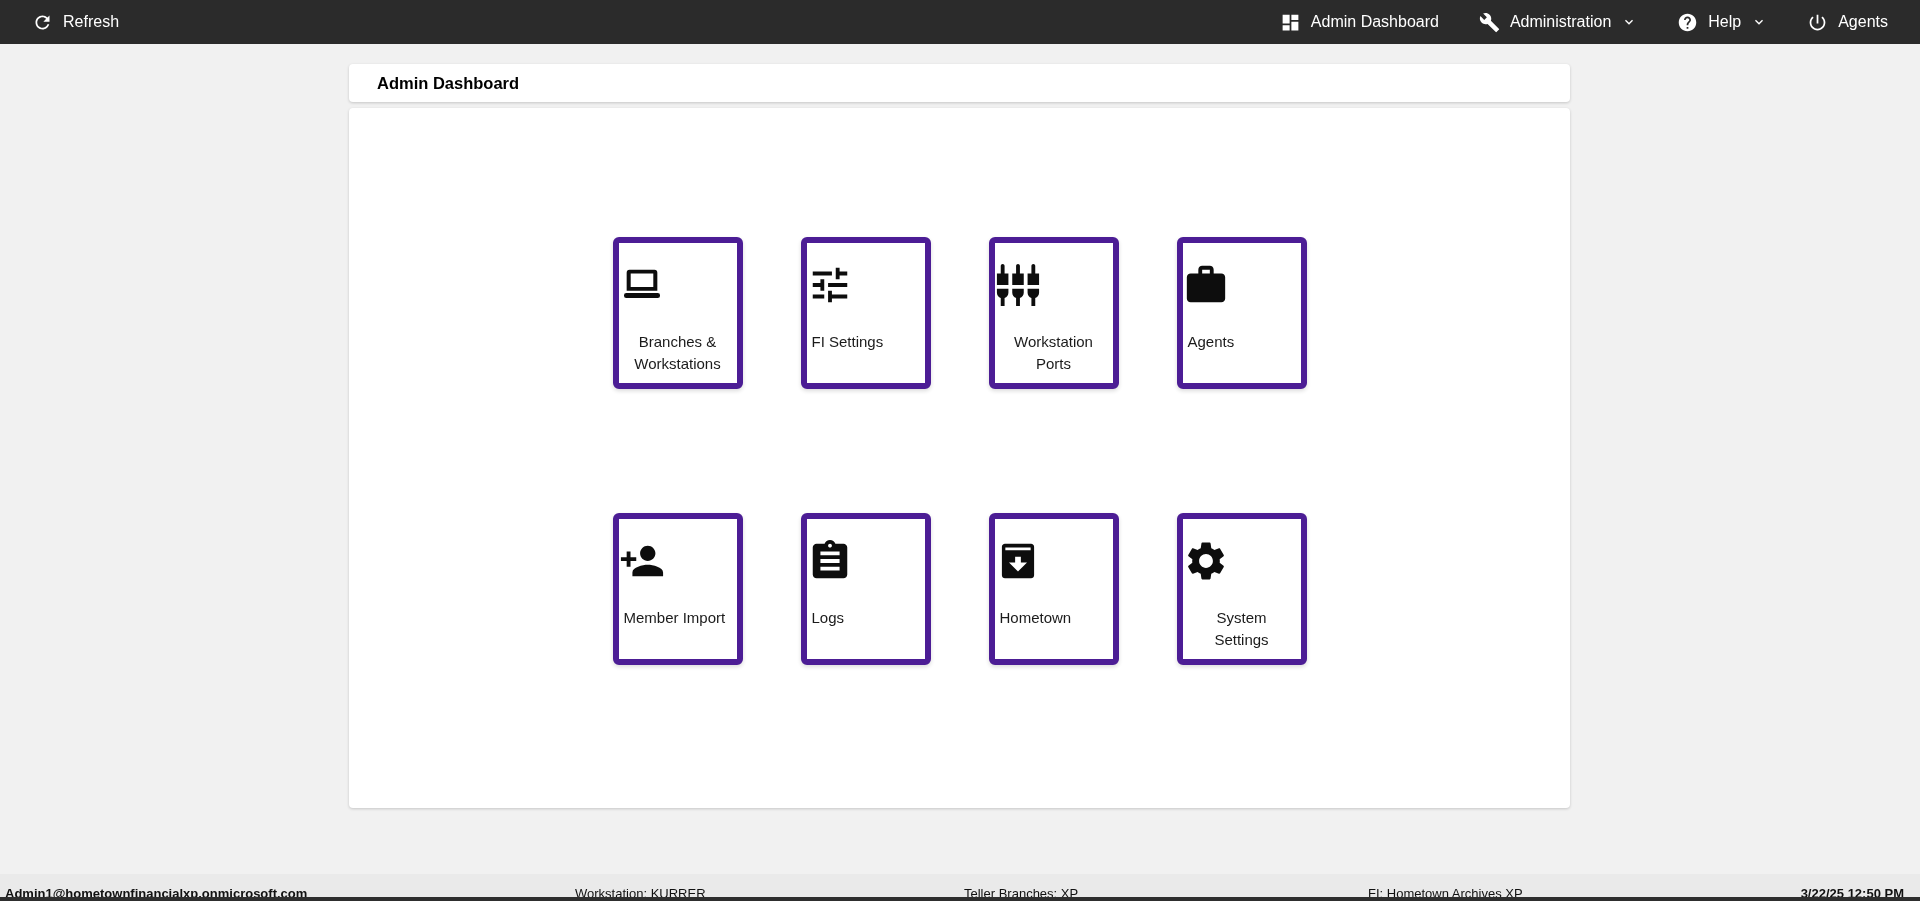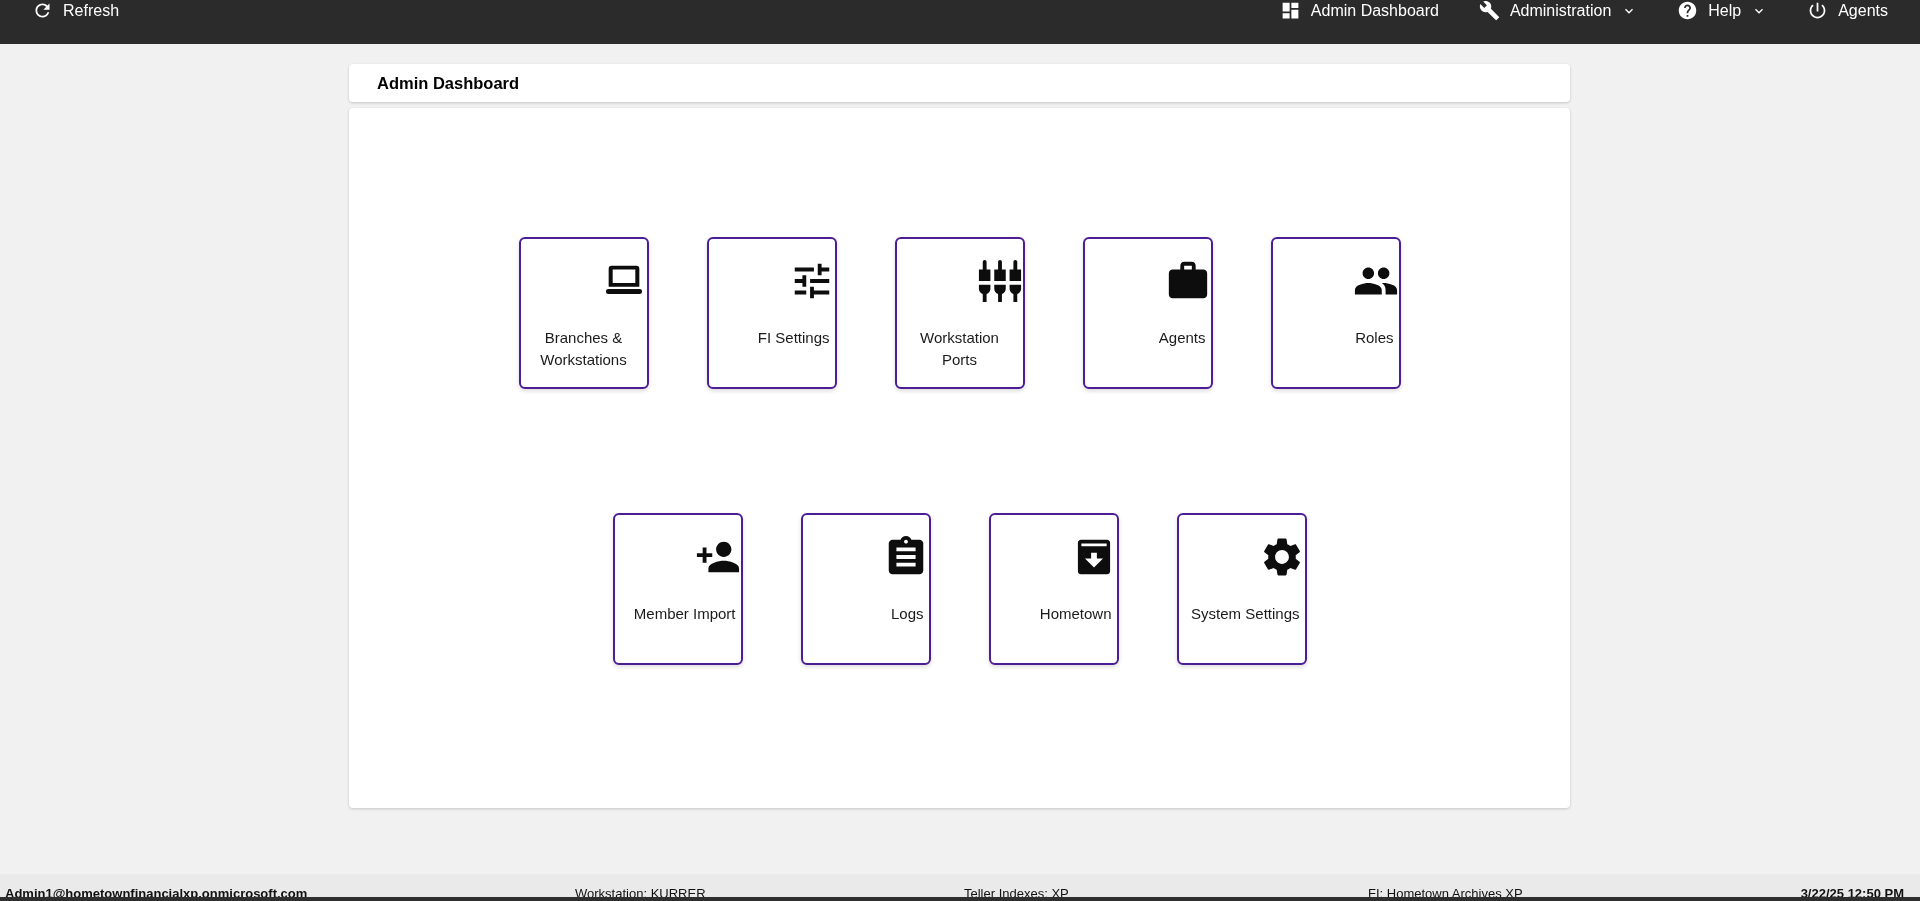--- a/index.html
+++ b/index.html
@@ -9,21 +9,21 @@
     background:#f1f1f1;
     font-family:"Liberation Sans","DejaVu Sans",sans-serif;
     color:#111;
     overflow:hidden;
   }
 
   
   .topbar {
     position:absolute; left:0; top:0; right:0; height:44px;
     background:#2b2b2b; color:#fff;
-    display:flex; align-items:flex-start; justify-content:space-between;
+    display:flex; align-items:center; justify-content:space-between;
     padding:0 32px;
     font-size:16px;
   }
   .tb-item {
     display:flex; align-items:center; gap:10px;
     cursor:pointer; white-space:nowrap;
   }
   .tb-right { display:flex; align-items:center; gap:40px; }
   .tb-item svg { width:21px; height:21px; fill:#fff; flex:0 0 auto; }
   .tb-item .caret { width:16px; height:16px; margin-left:0px; }
@@ -45,24 +45,24 @@
     box-shadow:0 1px 3px rgba(0,0,0,0.18);
   }
   .tiles-row {
     display:flex; justify-content:center; gap:58px;
   }
   .tiles-row.row-1 { padding-top:129px; }
   .tiles-row.row-2 { padding-top:124px; }
   .tile {
     width:130px; height:152px;
     background:#fff;
-    border:2px solid #4c1d95;
+    border:6px solid #4c1d95;
     border-radius:6px;
     box-shadow:0 2px 4px rgba(0,0,0,0.14);
-    display:flex; flex-direction:column; align-items:flex-end;
+    display:flex; flex-direction:column; align-items:flex-start;
     cursor:pointer;
   }
   .tile svg { width:46px; height:46px; fill:#0d0d0d; margin-top:19px; }
   .tile-label {
     margin-top:23px;
     font-size:15px; line-height:1.45;
     text-align:center; color:#1b1b1b;
     padding:0 5px;
   }
 
@@ -186,28 +186,20 @@
 
     <div class="tile">
       <span style="display:flex;">
         <svg viewBox="0 0 24 24">
             <path d="M20 6h-4V4c0-1.11-.89-2-2-2h-4c-1.11 0-2 .89-2 2v2H4c-1.11 0-2 .89-2 2v11c0 1.11.89 2 2 2h16c1.11 0 2-.89 2-2V8c0-1.11-.89-2-2-2zm-6 0h-4V4h4v2z"></path>
           </svg>
       </span>
       <div class="tile-label">Agents</div>
     </div>
 
-    <div class="tile">
-      <span style="display:flex;">
-        <svg viewBox="0 0 24 24">
-            <path d="M16 11c1.66 0 2.99-1.34 2.99-3S17.66 5 16 5c-1.66 0-3 1.34-3 3s1.34 3 3 3zm-8 0c1.66 0 2.99-1.34 2.99-3S9.66 5 8 5C6.34 5 5 6.34 5 8s1.34 3 3 3zm0 2c-2.33 0-7 1.17-7 3.5V19h14v-2.5c0-2.33-4.67-3.5-7-3.5zm8 0c-.29 0-.62.02-.97.05 1.16.84 1.97 1.97 1.97 3.45V19h6v-2.5c0-2.33-4.67-3.5-7-3.5z"></path>
-          </svg>
-      </span>
-      <div class="tile-label">Roles</div>
-    </div>
   </div>
 
   <div class="tiles-row row-2">
 
 
     <div class="tile">
       <span style="display:flex;">
         <svg viewBox="0 0 24 24">
             <path d="M15 12c2.21 0 4-1.79 4-4s-1.79-4-4-4-4 1.79-4 4 1.79 4 4 4zm-9-2V7H4v3H1v2h3v3h2v-3h3v-2H6zm9 4c-2.67 0-8 1.34-8 4v2h16v-2c0-2.66-5.33-4-8-4z"></path>
           </svg>
@@ -246,21 +238,21 @@
 
 <footer class="statusbar">
   <span class="sb-item sb-user">Admin1@hometownfinancialxp.onmicrosoft.com</span>
 
   <span class="sb-item sb-workstation">
     <span>Workstation:</span>
     <b>KURRER</b>
   </span>
 
   <span class="sb-item sb-platform">
-    <span>Teller Indexes:</span>
+    <span>Teller Branches:</span>
     <b>XP</b>
   </span>
 
   <span class="sb-item sb-fi">
     <span>FI:</span>
     <b>Hometown Archives XP</b>
   </span>
 
   <span class="sb-item sb-time">3/22/25 12:50 PM</span>
 </footer>

